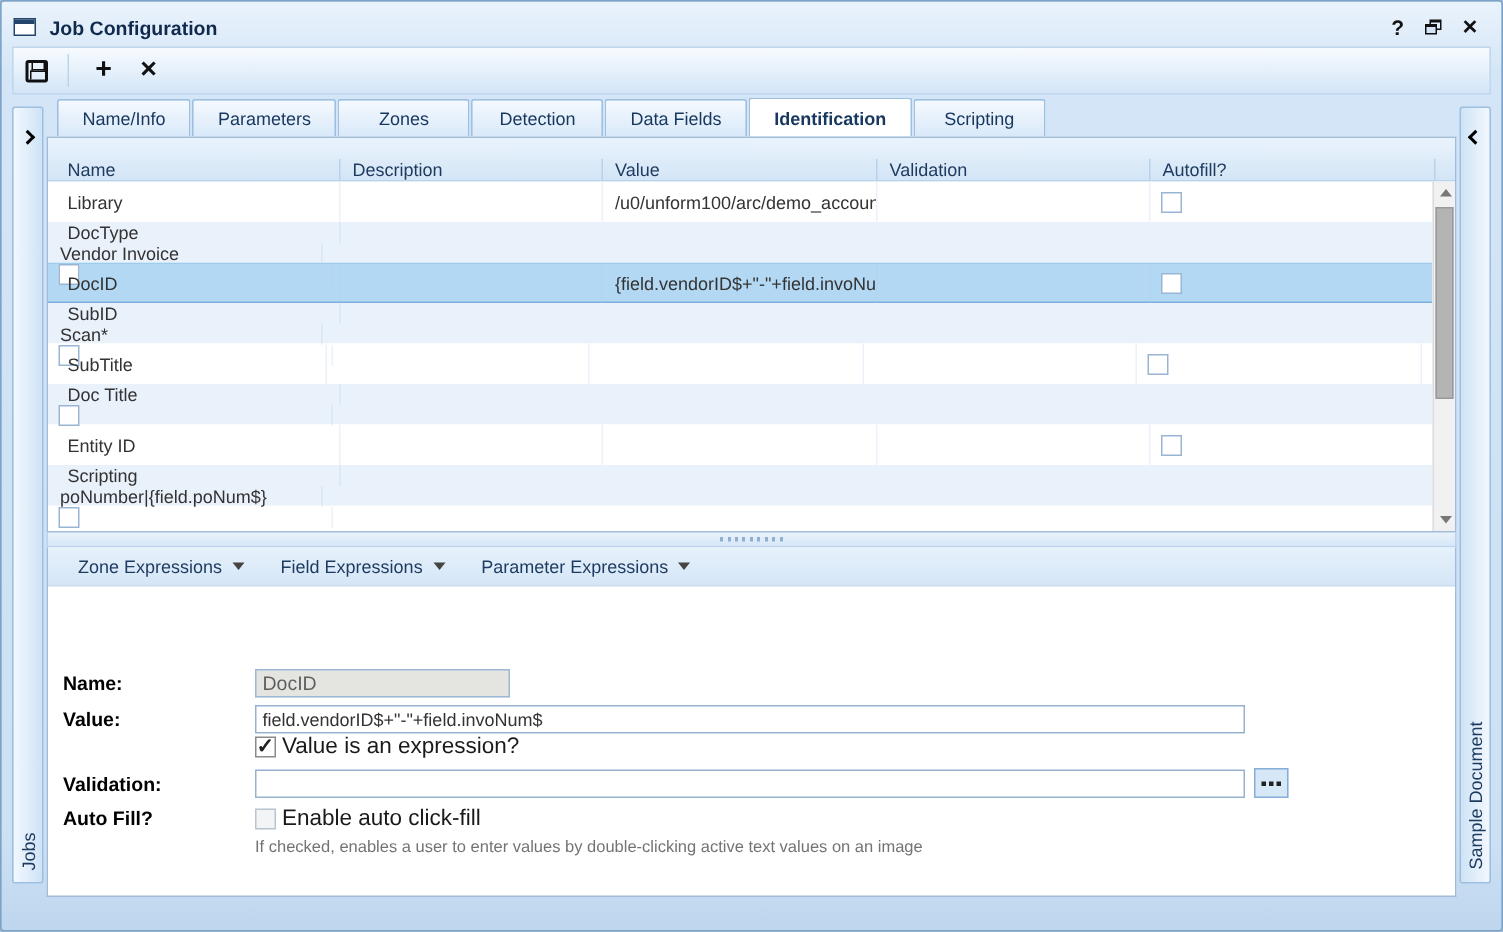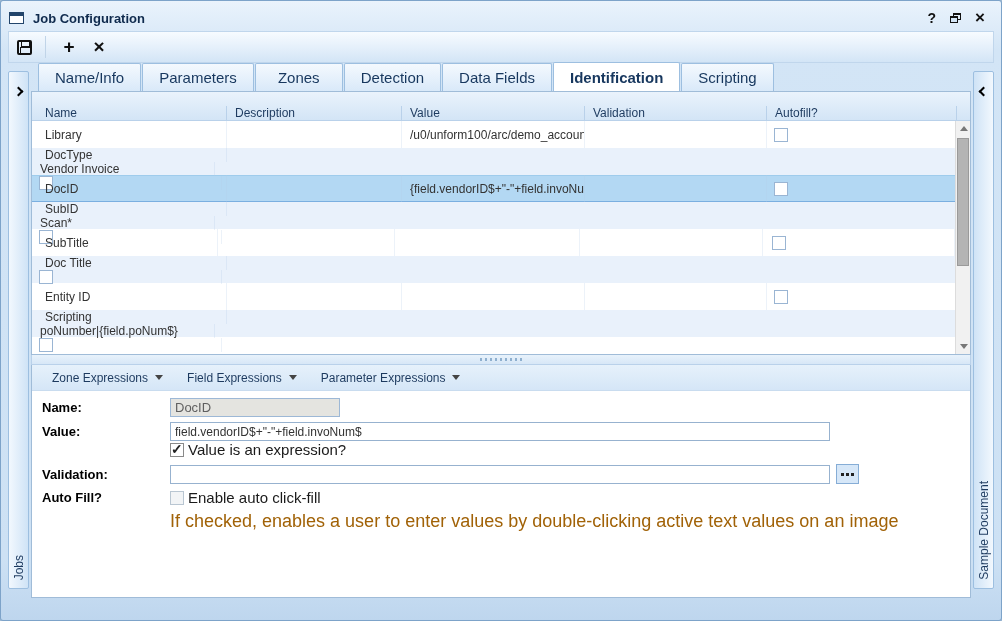--- a/index.html
+++ b/index.html
@@ -43,33 +43,33 @@
   .chev { width:7px; height:7px; border-top:2.5px solid #000; border-right:2.5px solid #000; margin-top:16px; }
   .chev.r { transform:rotate(45deg); }
   .chev.l { transform:rotate(-135deg); }
   .dock-label { margin-top:auto; margin-bottom:8px; writing-mode:vertical-rl; transform:rotate(180deg);
     font-size:12px; color:#1d3a5f; }
 
   .main { flex:1; display:flex; flex-direction:column; min-width:0; }
 
   
   .tabstrip { height:28px; display:flex; align-items:flex-end; padding-left:7px; }
-  .tab { min-width:88px; padding:5px 16px 5px; text-align:center; font-size:15px; color:#17375e;
+  .tab { min-width:88px; padding:5px 16px 5px; text-align:center; font-size:12px; color:#17375e;
     background:linear-gradient(180deg,#f4f9fe,#d9e9f9); border:1px solid #9dbfe0; border-bottom:none;
     border-radius:2px 2px 0 0; margin-right:1px; white-space:nowrap; }
   .tab.active { background:#ffffff; font-weight:bold; padding-top:6px; }
 
   
   .table-panel { height:264px; background:#fff; border:1px solid #a0bcd8; position:relative; overflow:hidden; }
   .thead { display:flex; height:29px; background:linear-gradient(180deg,#eaf3fc,#d3e5f6); border-bottom:1px solid #b9d1ea;align-items:flex-end; }
   .hcell { display:flex; align-items:center; padding-left:8px; font-size:12px; color:#1d3a5f;
     border-right:1px solid #b9d1ea; flex:none; }
   .hcell.first { padding-left:13px; }
   .tbody { position:absolute; left:0; right:15px; top:29px; bottom:0; overflow:hidden; }
-  .trow { display:flex; height:27px; background:#fff;justify-content:space-between; }
+  .trow { display:flex; height:27px; background:#fff; }
   .trow.alt { background:#e9f1fb;flex-direction:column; }
   .trow.sel { background:#b3d8f3; box-shadow:inset 0 1px 0 #9fccec, inset 0 -1px 0 #7aafe0; }
   .tcell { display:flex; align-items:center; padding-left:8px; font-size:12px; color:#333;
     border-right:1px solid rgba(180,205,230,0.25); flex:none; overflow:hidden; white-space:nowrap; }
   .tcell.first { padding-left:13px; }
   .cbcell { justify-content:flex-start; padding-left:7px; }
   .cb { width:14px; height:14px; background:#fff; border:1px solid #9ab5d3; }
 
   
   .vscroll { position:absolute; right:0; top:29px; bottom:0; width:15px; background:#f1f1f1; border-left:1px solid #dcdcdc; }
@@ -78,42 +78,42 @@
   .tri-down  { width:0; height:0; border-left:4px solid transparent; border-right:4px solid transparent; border-top:5px solid #777; }
   .sb-thumb { position:absolute; left:1px; width:12px; top:17px; height:128px; background:#b4b4b4; border:1px solid #9a9a9a; }
 
   
   .splitter { height:10px; background:linear-gradient(180deg,#e8f2fb,#d7e7f7); border:1px solid #b9d1ea; border-top:none;
     display:flex; align-items:center; justify-content:center; }
   .split-dots { width:42px; height:3px;
     background:repeating-linear-gradient(90deg,#8fb0cf 0 2px, transparent 2px 5px); }
 
   
-  .lower { flex:1; background:#fff; border:1px solid #a0bcd8; border-top:none; display:flex; flex-direction:column; min-height:0; }
+  .lower { flex:1; background:#fff; border:1px solid #a0bcd8; border-top:none; display:flex; flex-direction:column; min-height:0;gap:48px; }
   .exprbar { height:26px; background:linear-gradient(180deg,#e6f1fb,#d5e6f7); border-bottom:1px solid #c9dcEF;
     display:flex; align-items:center; padding-left:10px; gap:4px; }
   .expr-item { display:flex; align-items:center; gap:7px; padding:4px 10px; font-size:12px; color:#1d3a5f; }
   .caret { width:0; height:0; border-left:4px solid transparent; border-right:4px solid transparent; border-top:5px solid #444; }
 
   .form { flex:1; padding-top:7px; font-size:13px; position:relative; }
   .frow { display:flex; align-items:center; margin:0 0 5px 10px; }
   .flabel { width:128px; font-weight:bold; color:#000; font-size:13px; flex:none; }
   .tinput { height:19px; border:1px solid #97b2cf; background:#fff; font-family:"Liberation Sans",sans-serif;
     font-size:12px; color:#333; padding:0 4px; }
   .tinput.disabled { background:#e4e4e0; border-color:#9db8d6; color:#5f5f5f; font-size:13px; }
   .w-name { width:170px; } .w-desc { width:310px; } .w-wide { width:660px; }
   .cbrow { margin:-2px 0 4px 138px; display:flex; align-items:center; }
   .formcb { width:14px; height:14px; border:1px solid #8a8a8a; background:#fff; position:relative; flex:none; }
   .formcb.checked:after { content:"✓"; position:absolute; left:0px; top:-3px; font-size:14px; font-weight:bold; color:#222; }
   .formcb.light { border-color:#b9c6d2; background:#f2f4f6; }
   .cbtext { font-size:15px; color:#1a1a1a; margin-left:4px; }
   .browse-btn { width:23px; height:20px; margin-left:6px; background:#d6e7f8; border:1px solid #86add6;
     display:flex; align-items:center; justify-content:center; gap:2px; }
   .browse-btn i { display:block; width:3px; height:3px; background:#222; }
-  .help-text { margin:2px 0 0 138px; font-size:18px; color:#a16207; }
+  .help-text { margin:2px 0 0 138px; font-size:11px; color:#737373; }
 
   .frame-bottom { position:absolute; left:0; right:0; bottom:0; height:8px; }
 </style>
 </head>
 <body>
 
 <div class="window">
 
   <div class="titlebar">
     <span class="win-icon"></span>

